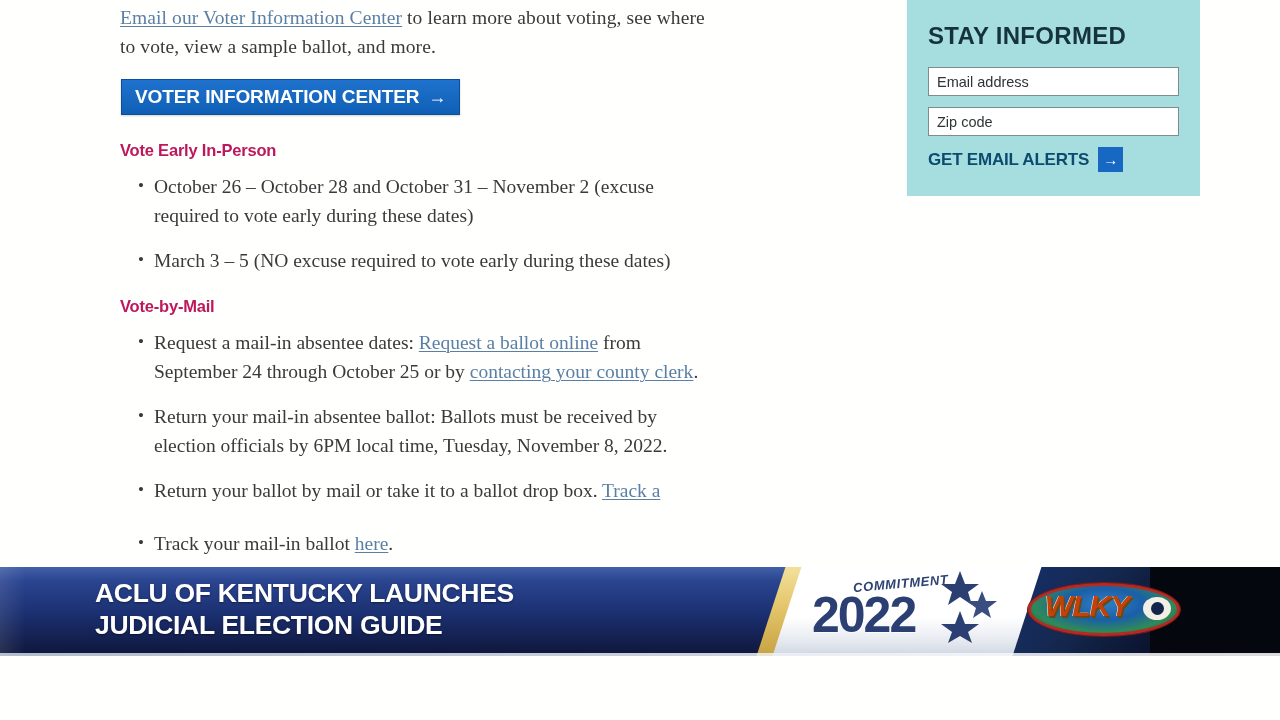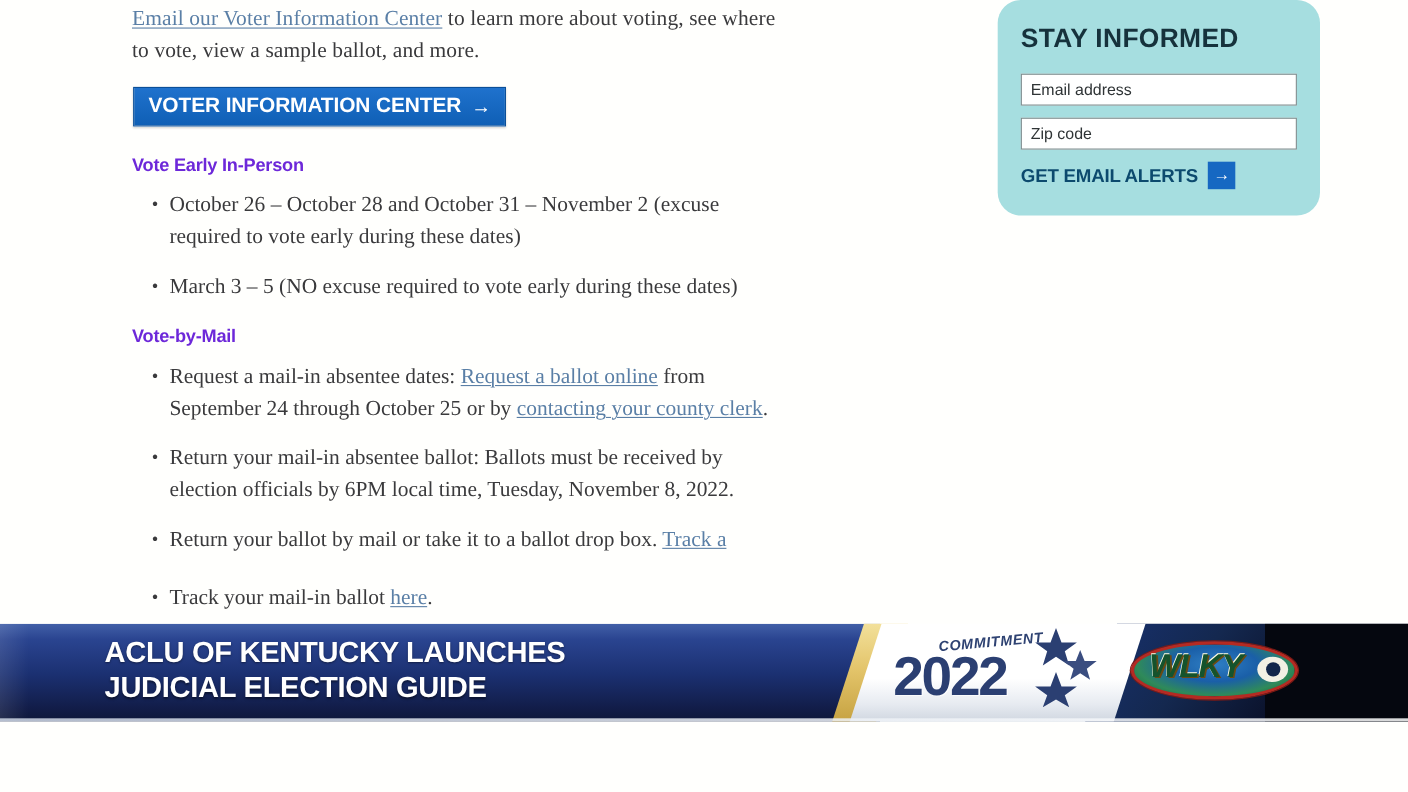--- a/index.html
+++ b/index.html
@@ -63,21 +63,21 @@
     text-decoration: none;
     box-shadow: 0 1px 2px rgba(0,0,0,.18);
     justify-content: center;
   }
   .cta-btn .arrow { font-size: 18px; font-weight: normal; }
 
   h3.sec {
     font-family: "Liberation Sans", sans-serif;
     font-size: 16.5px;
     font-weight: bold;
-    color: #6d28d9;
+    color: #be185d;
     margin: 16px 0 12px 0;
     letter-spacing: -0.2px;
   }
 
   ul.bullets {
     margin: 0 0 20px 0;
     padding: 0 0 0 18px;
     list-style: none;
   }
   ul.bullets > li {
@@ -99,21 +99,20 @@
   }
 
   
   .sidebar {
     position: absolute;
     left: 907px;
     top: 0;
     width: 293px;
     height: 196px;
     background: #a6dee0;
-    border-radius: 21px;
   }
   .sidebar-inner { padding: 22px 21px 0 21px; }
   .si-title {
     font-family: "Liberation Sans", sans-serif;
     font-weight: bold;
     font-size: 24px;
     letter-spacing: .3px;
     color: #16323c;
     margin: 0 0 17px 0;
   }
@@ -262,21 +261,21 @@
   .wlky-text {
     position: absolute;
     left: 0; top: 6px;
     width: 118px;
     text-align: center;
     font-family: "Liberation Sans", sans-serif;
     font-weight: bold;
     font-style: italic;
     font-size: 30px;
     letter-spacing: -1px;
-    color: #14532d;
+    color: #c2410c;
     text-shadow: 1.5px 1.5px 0 #6b4a12, -0.5px -0.5px 0 #fffbe0;
   }
   .cbs-eye {
     position: absolute;
     right: 9px; top: 14px;
     width: 28px; height: 23px;
     border-radius: 50%;
     background: #f2f0e4;
     display: flex; align-items: center; justify-content: center;
   }

